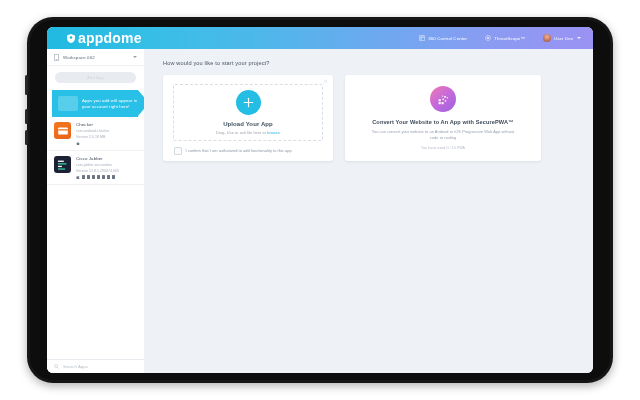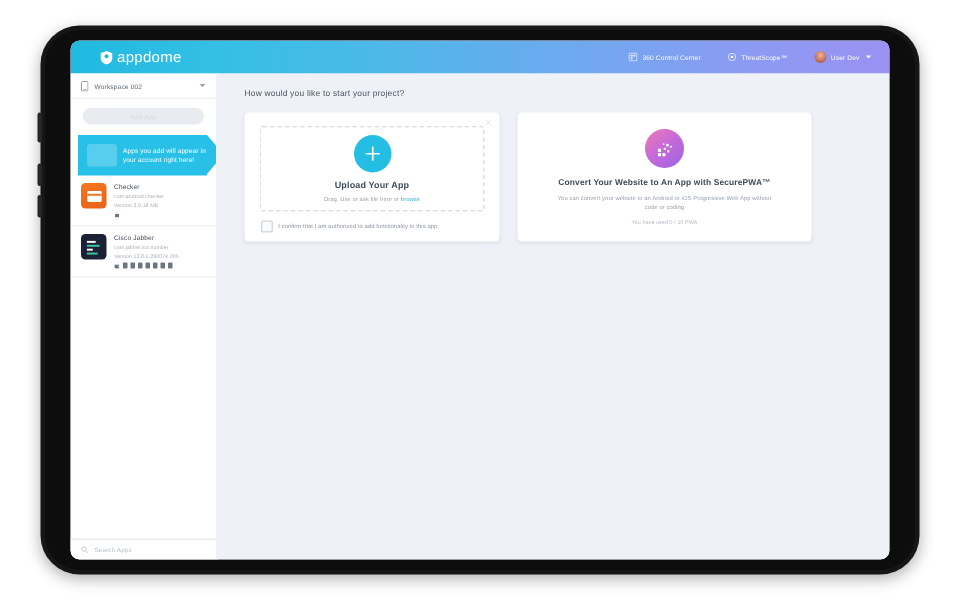--- a/index.html
+++ b/index.html
@@ -67,23 +67,23 @@
   }
   .logo-wrap {
     display: flex;
     align-items: center;
     gap: 3px;
     margin-left: 20px;
   }
   .logo-shield { width: 8px; height: 9px; display: block; }
   .logo-text {
     color: #ffffff;
-    font-size: 10px;
+    font-size: 14px;
     letter-spacing: 0.2px;
-    font-weight: 400;
+    font-weight: 700;
   }
   .nav-right {
     margin-left: auto;
     display: flex;
     align-items: center;
     gap: 18px;
     margin-right: 12px;
   }
   .nav-item {
     display: flex;

